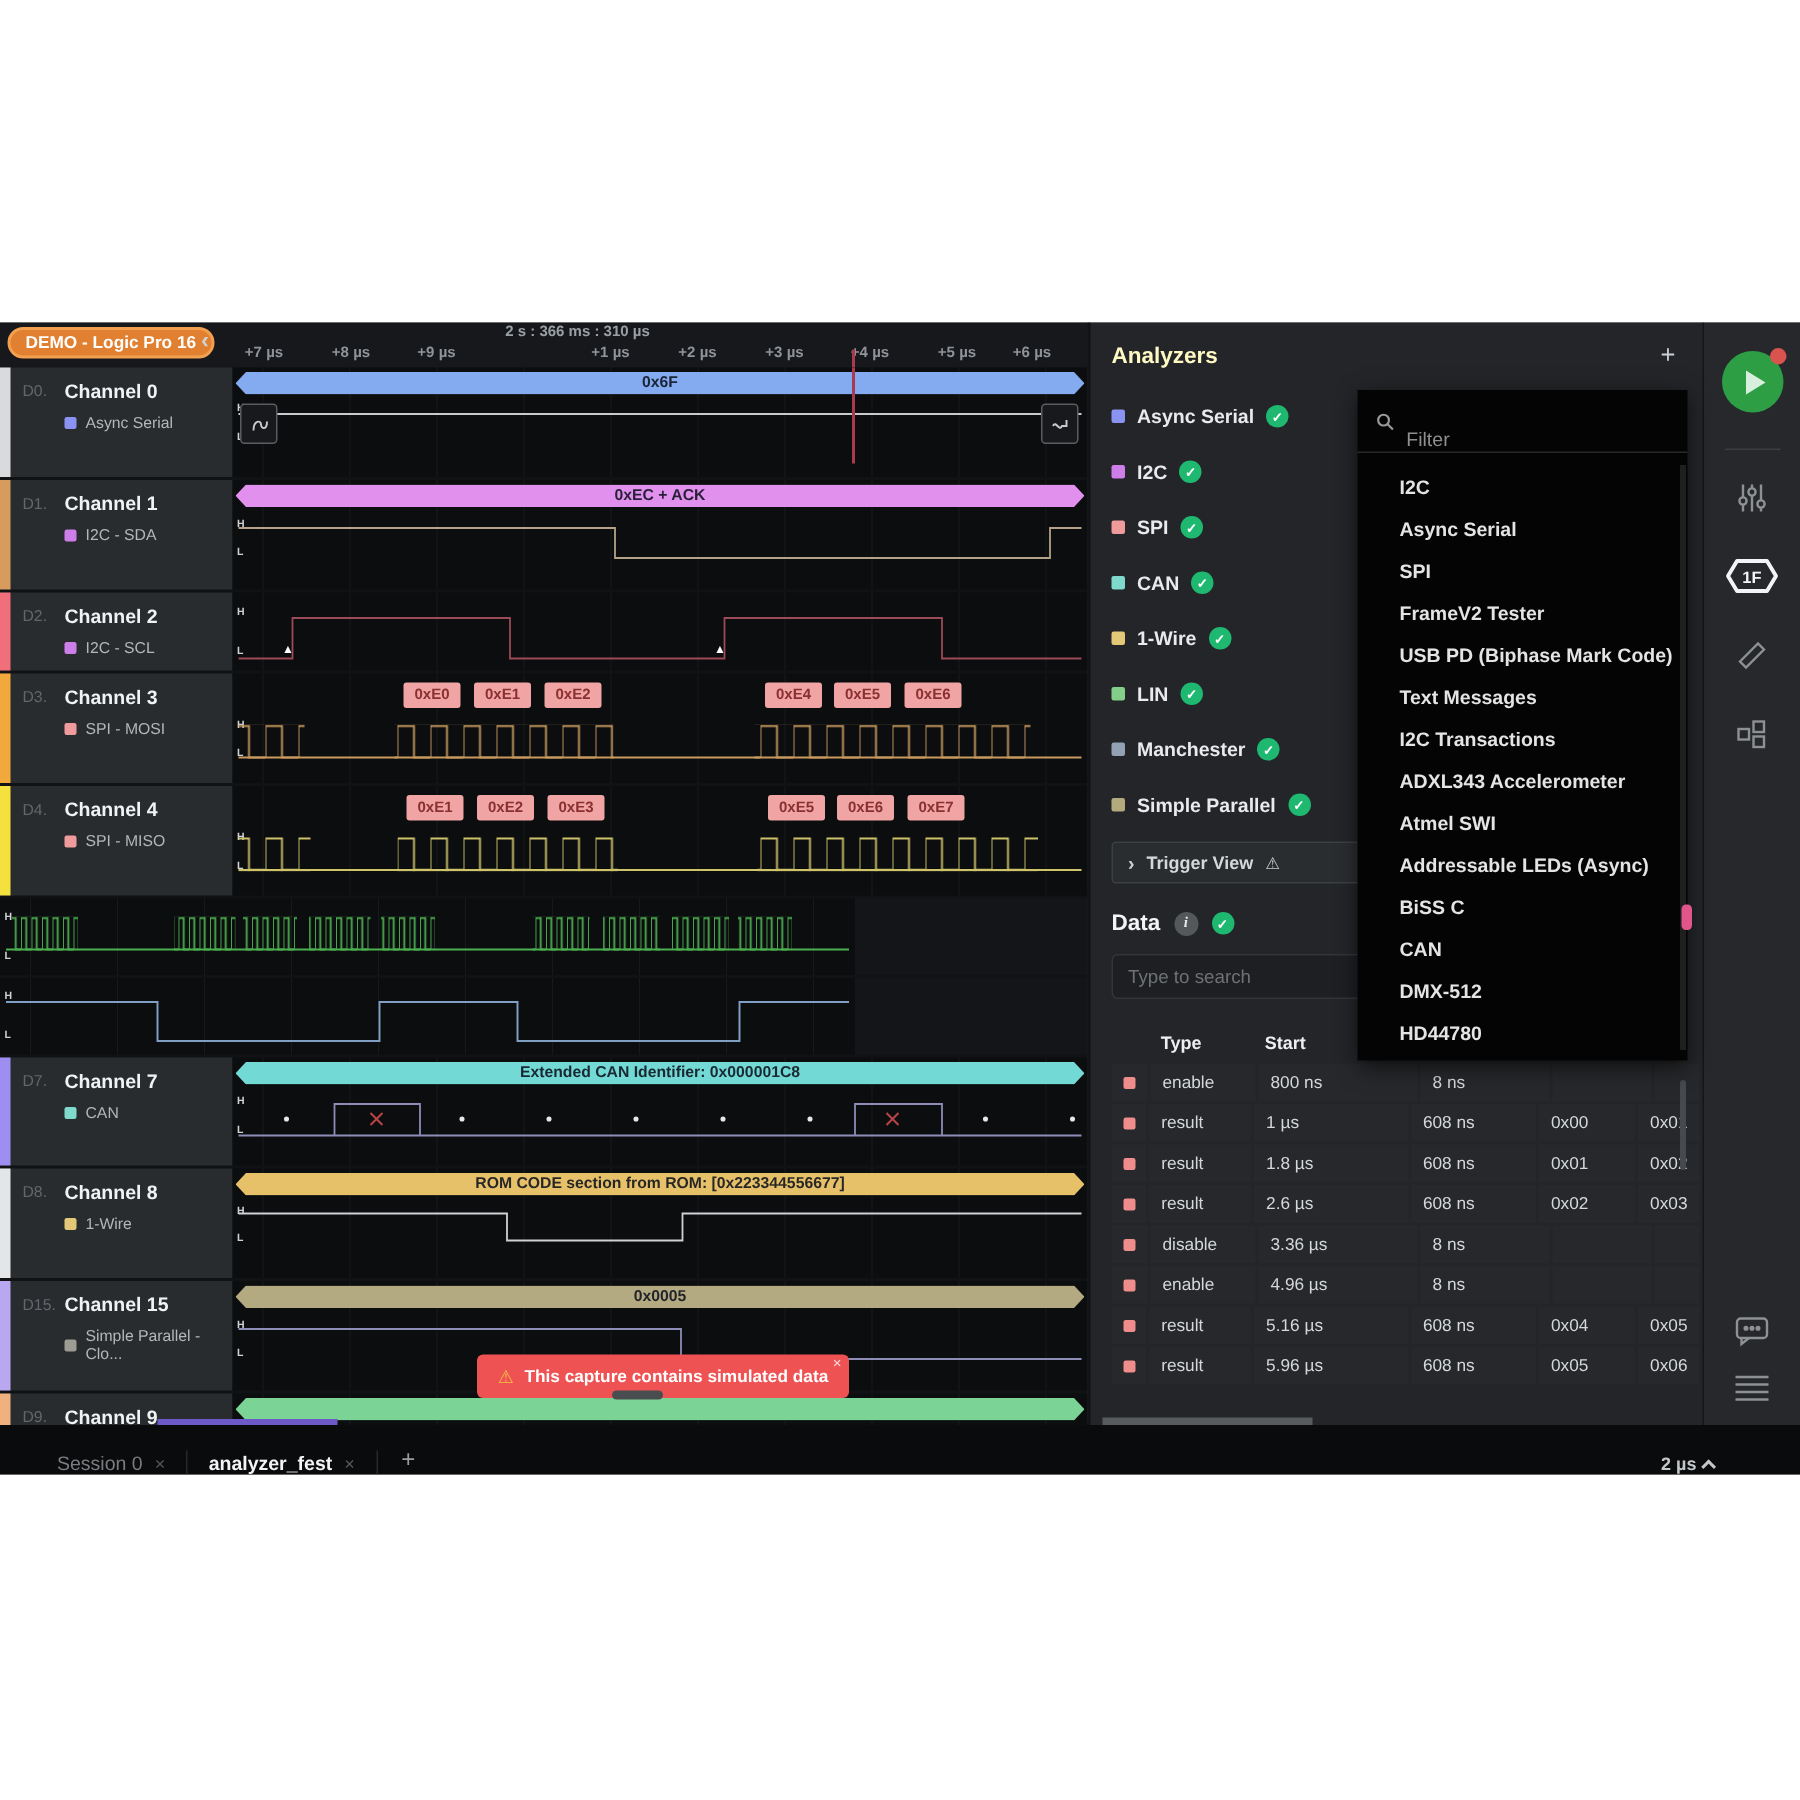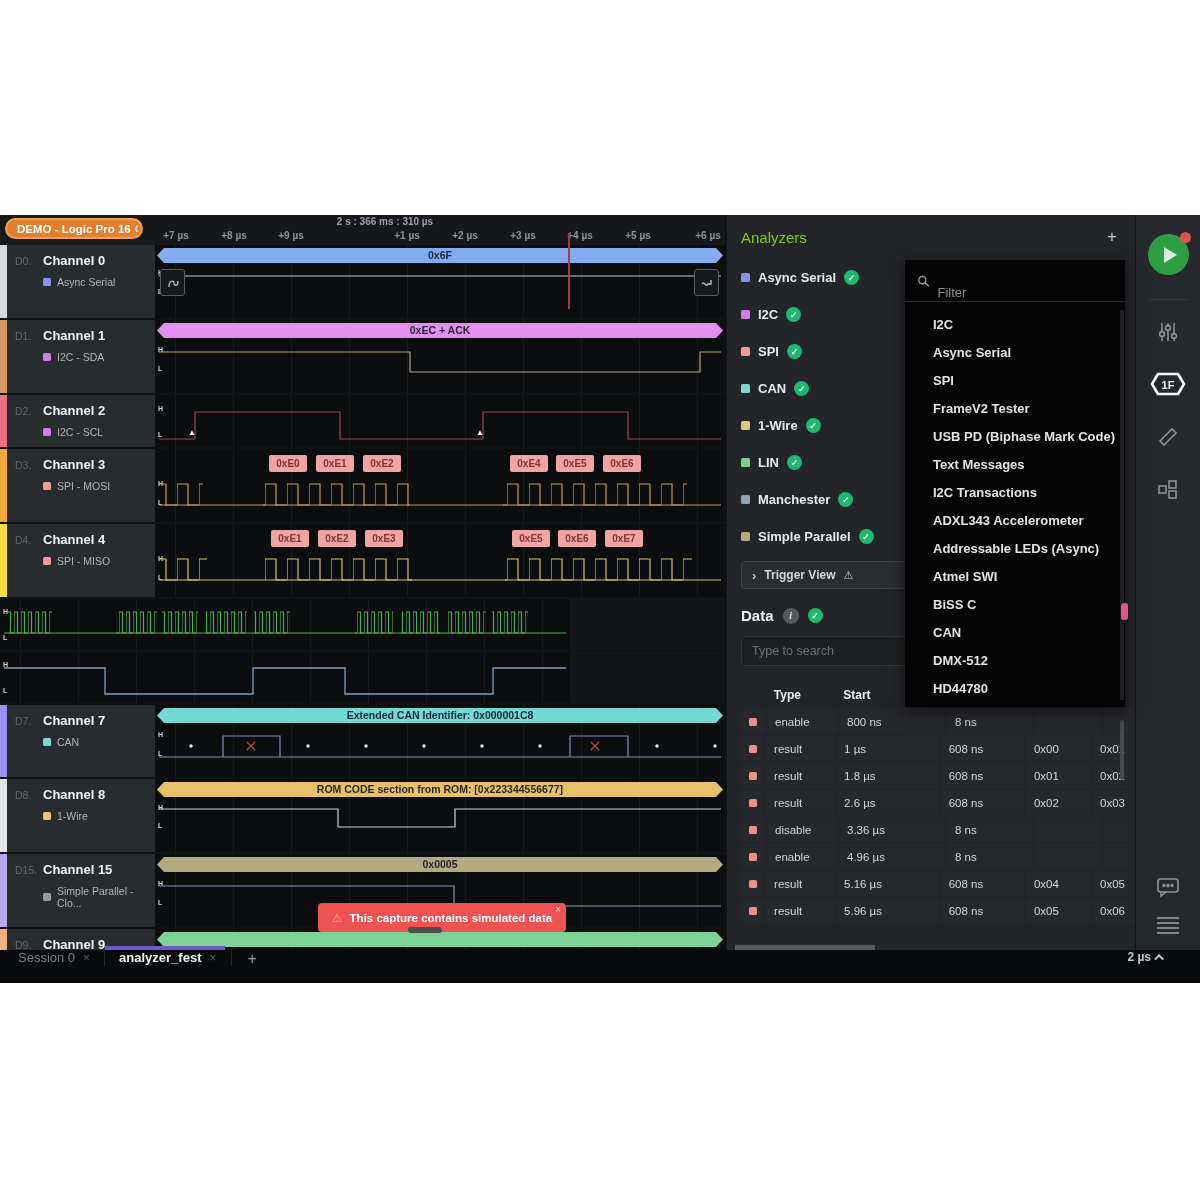--- a/index.html
+++ b/index.html
@@ -44,21 +44,21 @@
                 border:1px solid #5a5d60; border-radius:3px; display:flex; align-items:center; justify-content:center; }
   .marker-line { position:absolute; width:2px; background:#a93a4e; }
   .tri { position:absolute; font-size:8px; color:#ffffff; }
   .bubble { position:absolute; top:6px; width:38px; height:17px; line-height:17px; text-align:center;
             background:#f0a4a4; color:#8a3030; font-size:10px; font-weight:bold; border-radius:2px; }
 
   
   .right-panel { position:absolute; left:725px; top:0; width:410px; height:735px;
                  background:#232528; border-left:2px solid #101214; padding:0 0 0 14px; }
   .rp-header { position:relative; margin-top:14px; height:22px; }
-  .rp-title { font-size:15px; font-weight:normal; color:#84cc16; }
+  .rp-title { font-size:15px; font-weight:bold; color:#fef9c3; }
   .rp-add { position:absolute; right:18px; top:-2px; color:#caced2; font-size:17px; }
   .an-list { margin-top:8px; }
   .an-item { height:37px; display:flex; align-items:center; gap:8px; }
   .an-sq { width:9px; height:9px; border-radius:1.5px; flex:none; }
   .an-label { font-size:13px; font-weight:bold; color:#e8eaec; }
   .chk { width:15px; height:15px; border-radius:50%; background:#1fb871; color:#fff;
          font-size:9px; font-weight:bold; display:inline-flex; align-items:center; justify-content:center; }
   .trigger-box { margin-top:6px; width:172px; height:28px; border:1px solid #3d4043; border-radius:3px;
                  background:#2a2d30; display:flex; align-items:center; gap:8px; padding:0 10px; }
   .trigger-box .chev { color:#caced2; font-size:13px; font-weight:bold; }
@@ -114,21 +114,21 @@
   .toast .t { color:#fff; font-size:11.5px; font-weight:bold; }
   .toast .x { position:absolute; right:5px; top:1px; color:#ffdede; font-size:10px; }
 
   
   .h-purple { position:absolute; left:105px; top:731px; width:120px; height:4px; background:#6d59c8; z-index:7; }
   .h-gray-wave { position:absolute; left:408px; top:712px; width:34px; height:6px; background:#4a4d50; border-radius:3px; z-index:7; }
   .h-gray-table { position:absolute; left:735px; top:730px; width:140px; height:5px; background:#585b5e; z-index:7; }
 
   
   .tabsbar { position:absolute; left:0; top:735px; width:1200px; height:33px; background:#0a0b0d;
-             display:flex; align-items:flex-start; padding:0 8px; }
+             display:flex; align-items:flex-end; padding:0 28px; }
   .tab { display:flex; align-items:center; gap:8px; padding:0 10px; }
   .tab .lbl { font-size:13px; color:#7a7d80; }
   .tab.active .lbl { color:#f2f4f6; font-weight:bold; }
   .tab .x { color:#55585b; font-size:12px; }
   .tab-div { width:1px; height:16px; background:#26282b; margin:0 4px; }
   .tab-add { color:#9a9da0; font-size:16px; padding:0 12px; }
   .zoom-ctl { margin-left:auto; margin-right:28px; display:flex; align-items:center; gap:6px; }
   .zoom-ctl .z { color:#c5c8cb; font-size:12px; font-weight:bold; }
   .caret { width:7px; height:7px; border-left:2px solid #c5c8cb; border-top:2px solid #c5c8cb;
            transform:rotate(45deg) translateY(2px); }
@@ -158,21 +158,21 @@
       <span class="collapse">‹</span>
       <span class="tl-title">2 s : 366 ms : 310 µs</span>
       <span class="tick" style="left:176px">+7 µs</span>
       <span class="tick" style="left:234px">+8 µs</span>
       <span class="tick" style="left:291px">+9 µs</span>
       <span class="tick" style="left:407px">+1 µs</span>
       <span class="tick" style="left:465px">+2 µs</span>
       <span class="tick" style="left:523px">+3 µs</span>
       <span class="tick" style="left:580px">+4 µs</span>
       <span class="tick" style="left:638px">+5 µs</span>
-      <span class="tick" style="left:708px">+6 µs</span>
+      <span class="tick" style="left:688px">+6 µs</span>
       <span class="hdr-marker"></span>
     </div>
 
     <div class="rows">
 
       <div class="ch-row" style="height:75px">
         <div class="label-cell">
           <span class="strip" style="background-color: rgb(217, 218, 219);"></span>
           <span class="ch-code">D0.</span>
           <div class="ch-main">
@@ -654,22 +654,22 @@
     </div>
     <div class="dd-list">
       <div class="dd-item">I2C</div>
       <div class="dd-item">Async Serial</div>
       <div class="dd-item">SPI</div>
       <div class="dd-item">FrameV2 Tester</div>
       <div class="dd-item">USB PD (Biphase Mark Code)</div>
       <div class="dd-item">Text Messages</div>
       <div class="dd-item">I2C Transactions</div>
       <div class="dd-item">ADXL343 Accelerometer</div>
+      <div class="dd-item">Atmel SWI</div>
       <div class="dd-item">Addressable LEDs (Async)</div>
-      <div class="dd-item">Atmel SWI</div>
       <div class="dd-item">BiSS C</div>
       <div class="dd-item">CAN</div>
       <div class="dd-item">DMX-512</div>
       <div class="dd-item">HD44780</div>
     </div>
     <div class="dd-scroll"></div>
   </div>
   <div class="pink-thumb"></div>
 
   <div class="toast">

